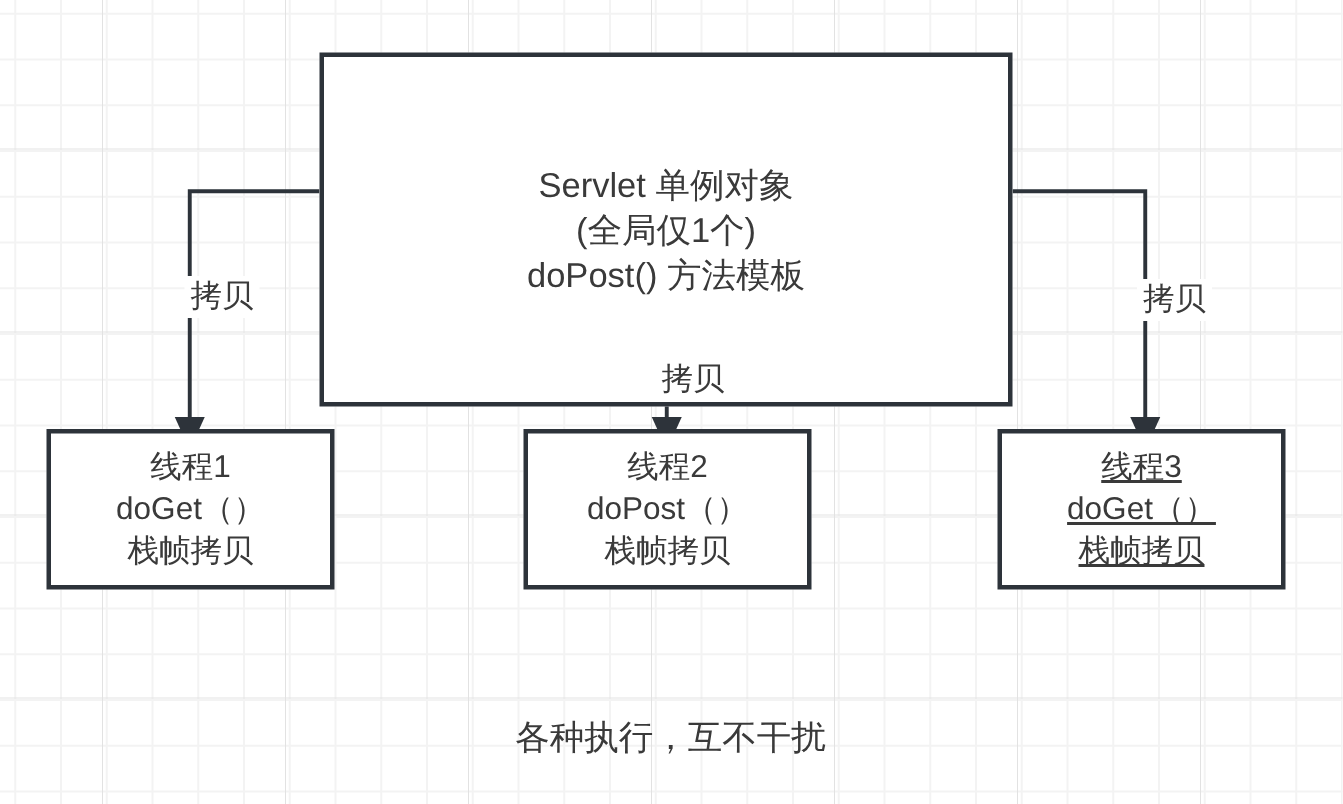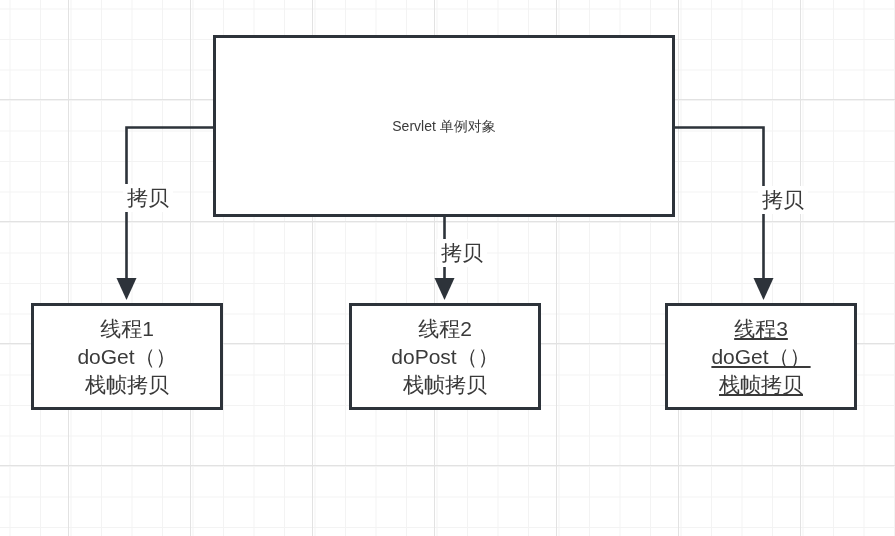--- a/index.html
+++ b/index.html
@@ -33,26 +33,26 @@
     display: flex;
     flex-direction: column;
     align-items: center;
     justify-content: center;
     text-align: center;
   }
   .main-node {
     left: 213px;
     top: 35px;
     width: 462px;
-    height: 182px;
-    font-size: 14px;
+    height: 236px;
+    font-size: 23px;
     line-height: 30px;
   }
   .thread-node {
-    top: 303px;
+    top: 286px;
     width: 192px;
     height: 107px;
     font-size: 21px;
     line-height: 28px;
   }
   .thread-1 { left: 31px; }
   .thread-2 { left: 349px; align-items: center; }
   .thread-3 { left: 665px; text-decoration: underline; }
   .arrow-layer {
     position: absolute;
@@ -100,20 +100,22 @@
       <polygon fill="#2d333a" stroke="none" points="444.5,300 434.5,278 454.5,278"></polygon>
     </g>
     <g stroke="#2d333a" fill="none" stroke-width="2.6">
       <path d="M 675 127.5 L 763.5 127.5 L 763.5 279"></path>
       <polygon fill="#2d333a" stroke="none" points="763.5,300 753.5,278 773.5,278"></polygon>
     </g>
   </svg>
 
   <div class="node main-node">
     <div>Servlet 单例对象</div>
+    <div>(全局仅1个)</div>
+    <div>doPost() 方法模板</div>
   </div>
 
   <div class="edge-label label-left">拷贝</div>
   <div class="edge-label label-middle">拷贝</div>
   <div class="edge-label label-right">拷贝</div>
 
   <div class="node thread-node thread-1">
     <div>线程1</div>
     <div>doGet（）</div>
     <div>栈帧拷贝</div>
@@ -122,14 +124,15 @@
     <div>线程2</div>
     <div>doPost（）</div>
     <div>栈帧拷贝</div>
   </div>
   <div class="node thread-node thread-3">
     <div>线程3</div>
     <div>doGet（）</div>
     <div>栈帧拷贝</div>
   </div>
 
+  <div class="caption">各种执行，互不干扰</div>
 
 </div>
 
 </body></html>

